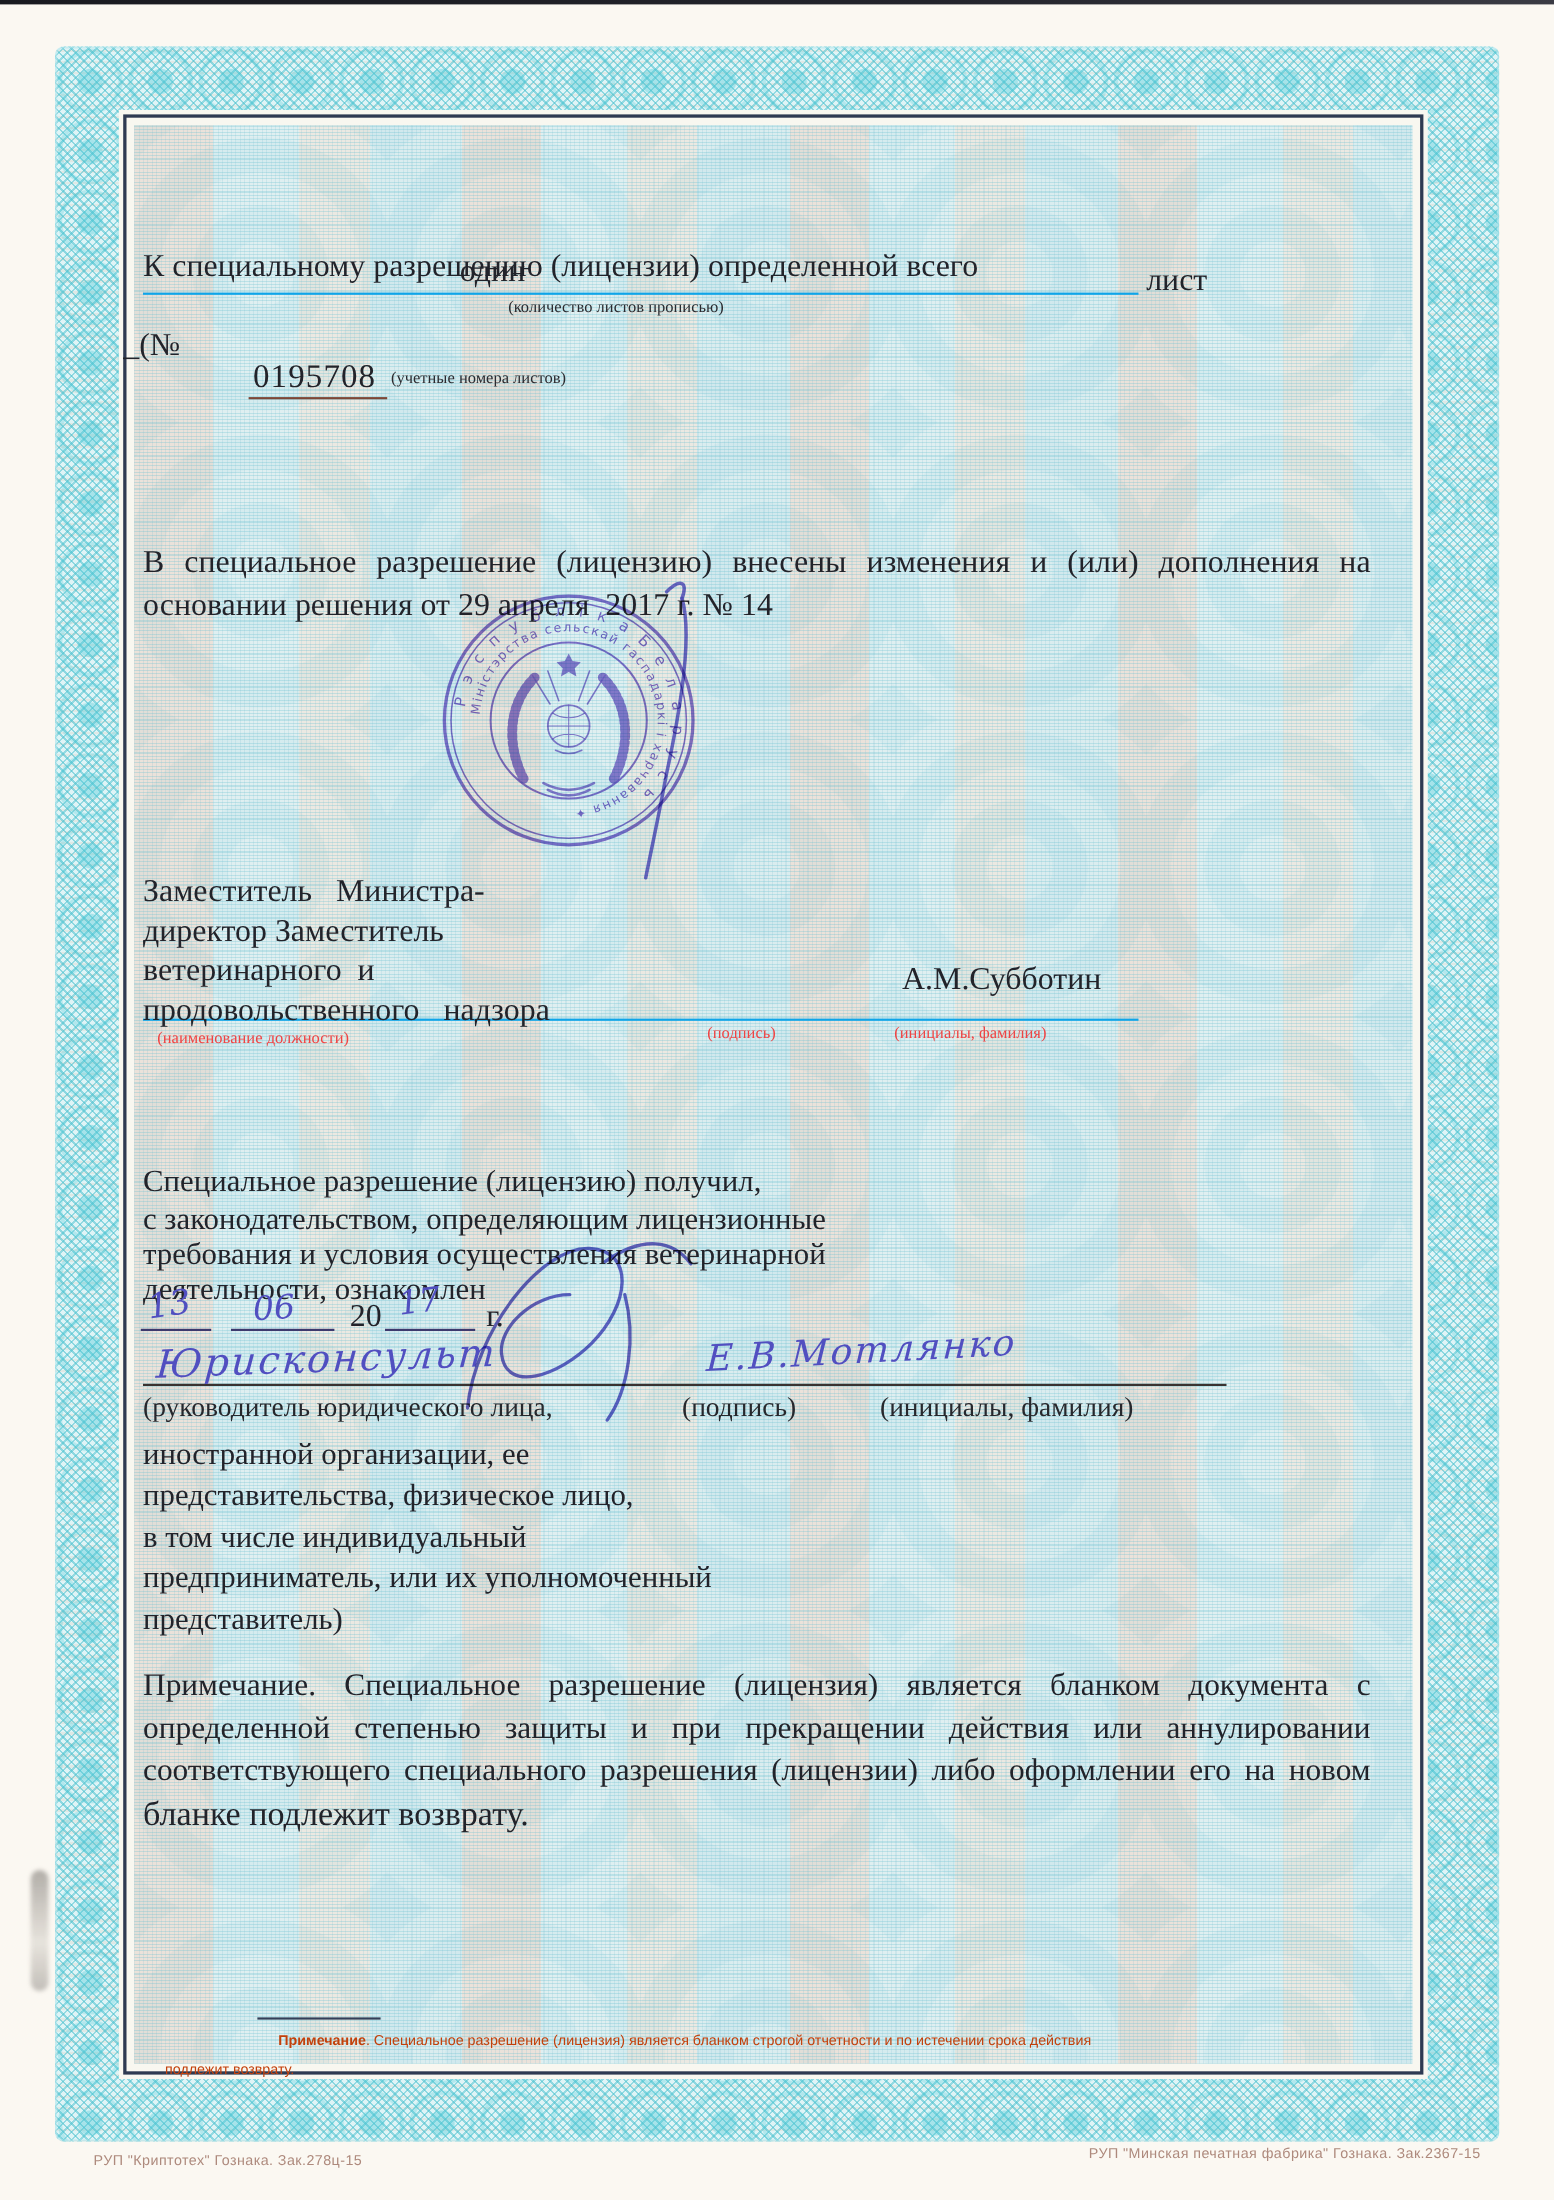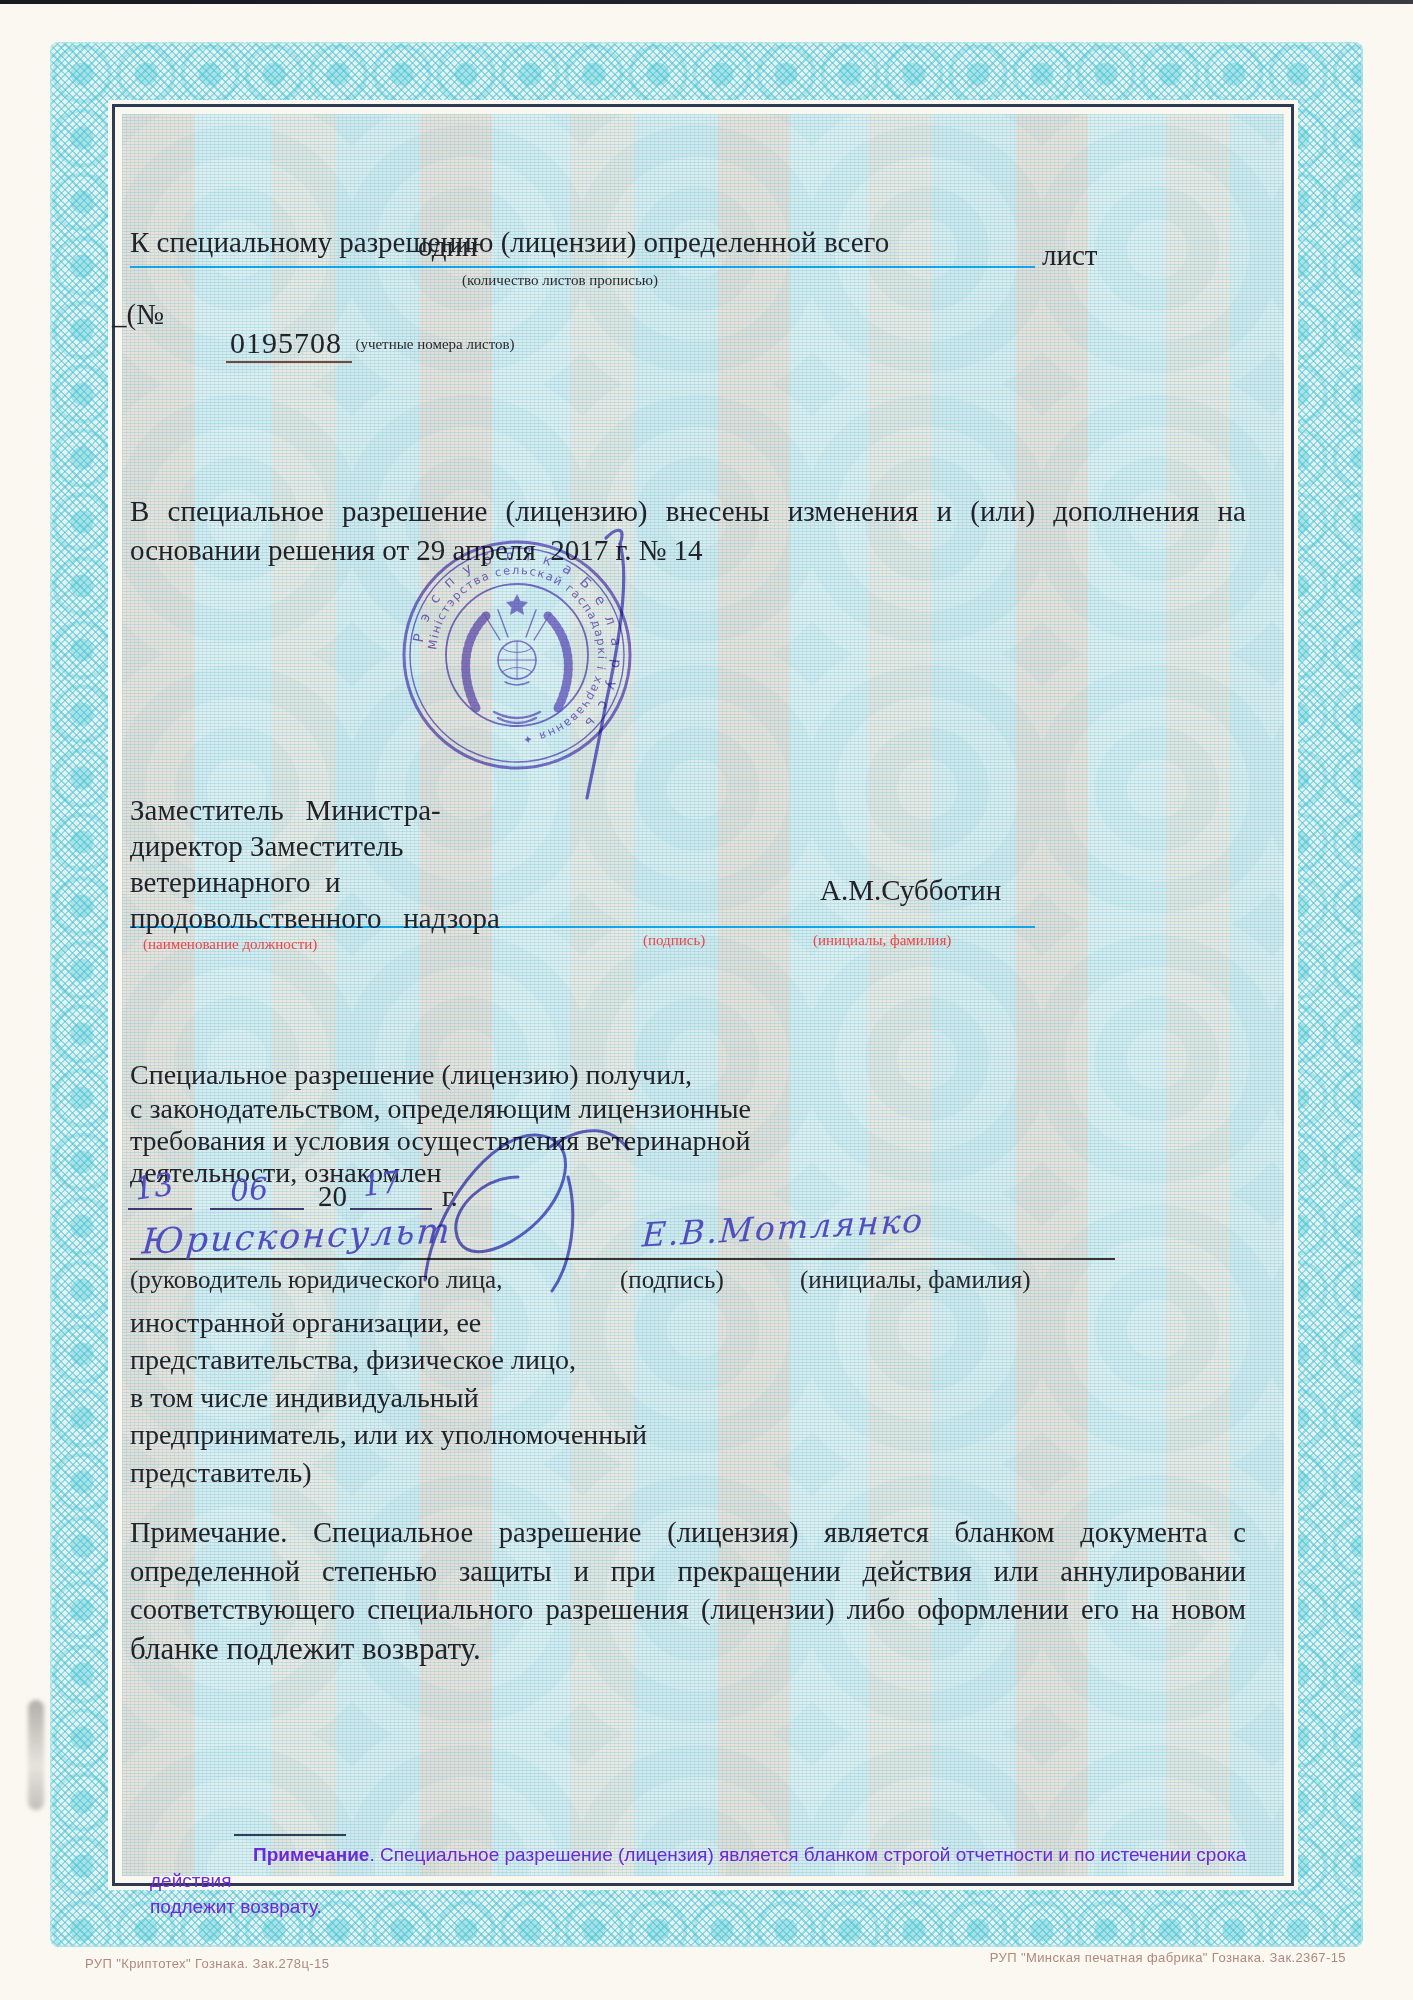--- a/index.html
+++ b/index.html
@@ -47,21 +47,21 @@
   .rule{position:absolute;z-index:9;border-bottom:2px solid #0ea5e9;text-align:right;}
   .numline{display:inline-block;border-bottom:2.5px solid #7c4636;padding:0 10px 1px 4px;letter-spacing:1px;}
   
   .hw{position:absolute;z-index:12;font-family:"DejaVu Serif","Liberation Serif",serif;
       font-style:italic;color:#514fc0;}
   
   .stamp{position:absolute;left:398px;top:536px;z-index:11;mix-blend-mode:multiply;opacity:.94;}
   .sig{position:absolute;z-index:12;mix-blend-mode:multiply;}
   
   .sans{font-family:"Liberation Sans","DejaVu Sans",sans-serif;}
-  .footnote{position:absolute;z-index:10;color:#6d28d9;font-size:19px;line-height:26px;}
+  .footnote{position:absolute;z-index:10;color:#c2410c;font-size:13px;line-height:26px;}
   .imprint{position:absolute;z-index:10;color:#ae8a7d;font-size:13px;letter-spacing:.4px;}
 </style>
 </head>
 <body>
 
 <div class="page">
 
   <div class="scan-top"></div>
   <div class="scan-smudge"></div>
 

